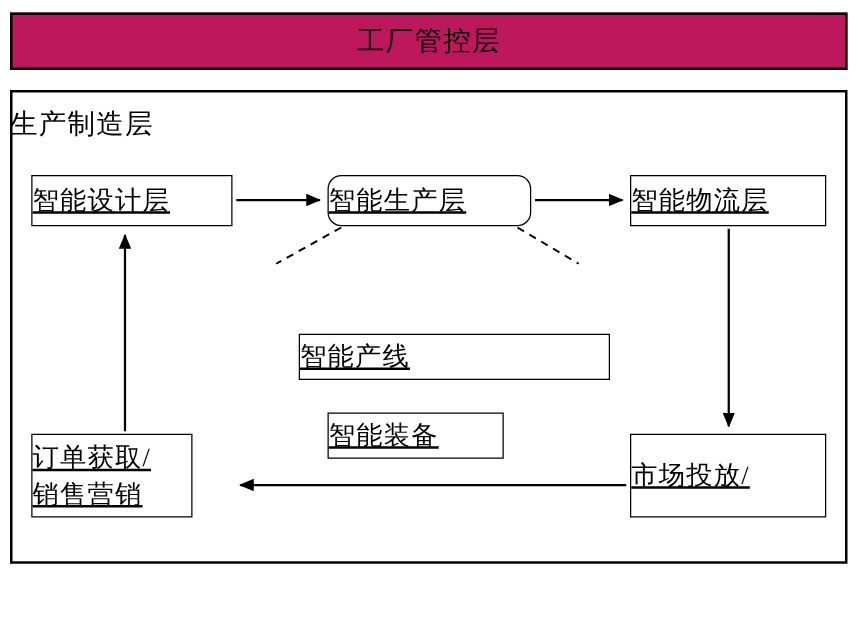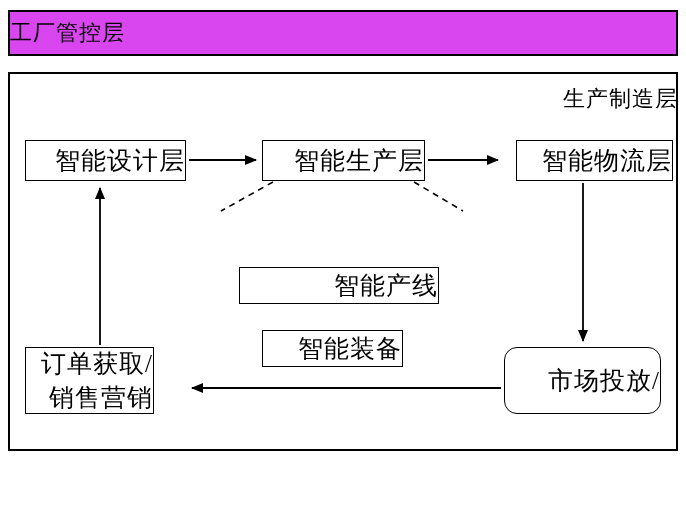--- a/index.html
+++ b/index.html
@@ -11,62 +11,64 @@
   .canvas {
     position: relative;
     width: 686px;
     height: 510px;
     background: #ffffff;
     overflow: hidden;
   }
   .bar {
     position: absolute;
     border: 2px solid #000;
-    background: #d946ef;
+    background: #be185d;
     display: flex;
     align-items: center;
+    justify-content: center;
     font-size: 22px;
     letter-spacing: 1px;
   }
   .frame {
     position: absolute;
     border: 2px solid #000;
     background: #fff;
   }
   .layer-title {
     position: absolute;
     left: 8px;
     width: 670px;
     top: 84px;
-    text-align: right;
+    text-align: left;
     font-size: 22px;
     letter-spacing: 1px;
   }
   .node {
     position: absolute;
     border: 1.6px solid #000;
     background: #fff;
     display: flex;
     flex-direction: column;
-    align-items: flex-end;
+    align-items: flex-start;
     justify-content: center;
-    font-size: 25px;
+    font-size: 21px;
     text-align: center;
     line-height: 1.35;
     letter-spacing: 1px;
     z-index: 2;
+    text-decoration: underline;
   }
   .node-design     { left: 25px;  top: 140px; width: 161px; height: 41px; }
-  .node-production { left: 262px; top: 140px; width: 163px; height: 41px; }
-  .node-logistics  { left: 504px; top: 140px; width: 157px; height: 41px; margin-left: 12px; }
+  .node-production { left: 262px; top: 140px; width: 163px; height: 41px; border-radius: 11px; }
+  .node-logistics  { left: 504px; top: 140px; width: 157px; height: 41px; }
   .node-workshop   { left: 218px; top: 212px; width: 248px; height: 41px; }
-  .node-prodline   { left: 239px; top: 267px; width: 200px; height: 37px; }
+  .node-prodline   { left: 239px; top: 267px; width: 249px; height: 37px; }
   .node-equipment  { left: 262px; top: 330px; width: 141px; height: 37px; }
   .node-order      { left: 25px;  top: 347px; width: 129px; height: 67px; }
-  .node-market     { left: 504px; top: 347px; width: 157px; height: 67px; border-radius: 13px; }
+  .node-market     { left: 504px; top: 347px; width: 157px; height: 67px; }
   .top-bar    { left: 8px; top: 10px;  width: 670px; height: 46px; }
   .bottom-bar { left: 8px; top: 458px; width: 670px; height: 46px; }
   .main-frame { left: 8px; top: 72px;  width: 670px; height: 379px; }
   svg.connectors {
     position: absolute;
     left: 0; top: 0;
     width: 686px; height: 510px;
     z-index: 1;
     pointer-events: none;
   }

